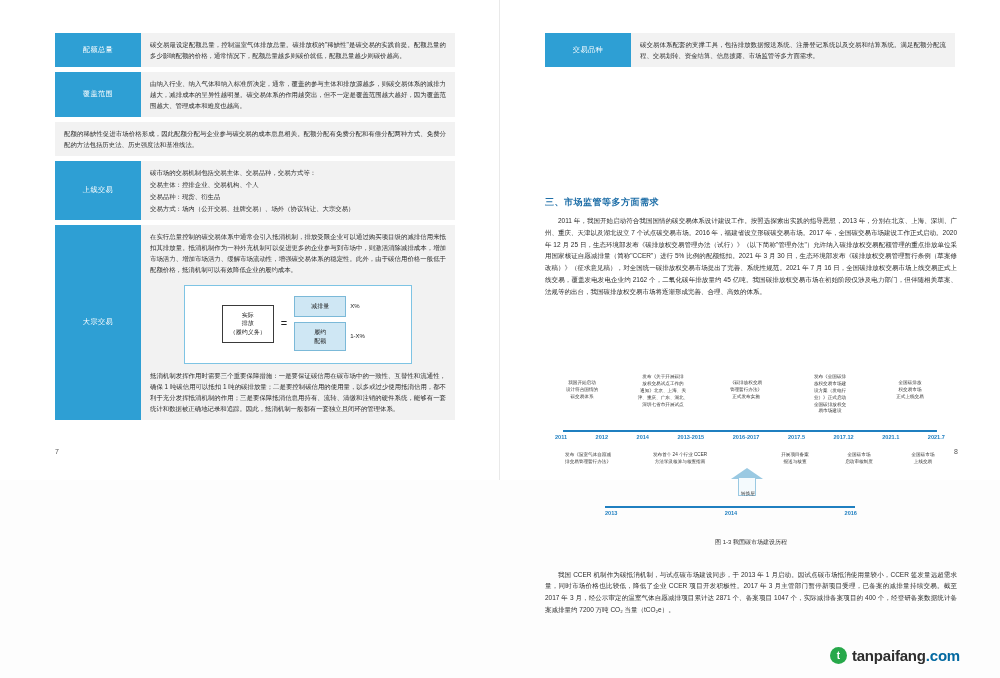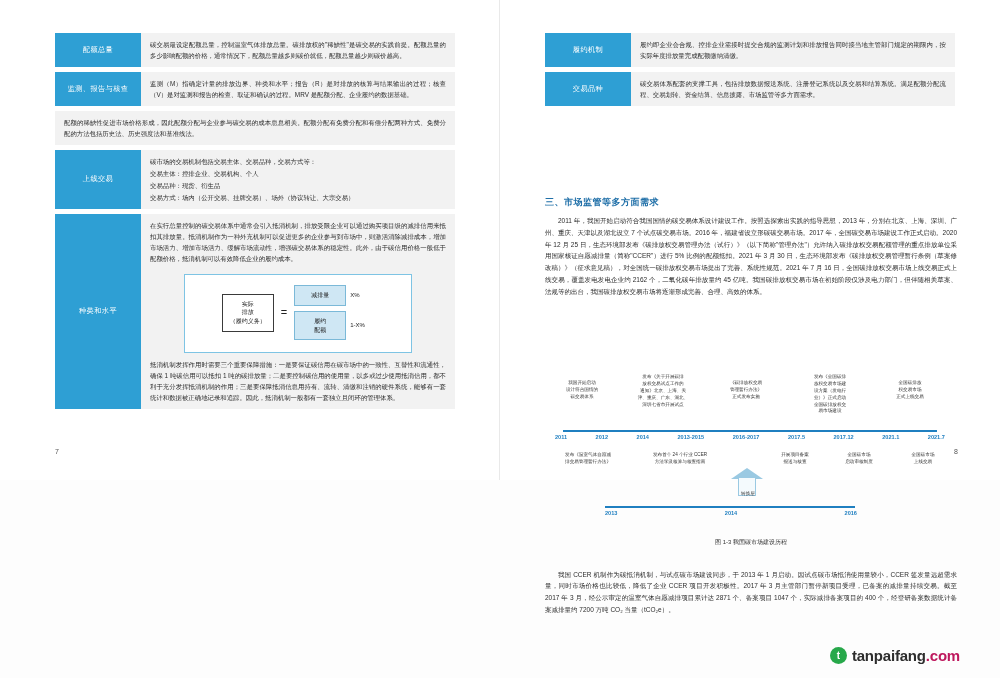--- a/index.html
+++ b/index.html
@@ -234,64 +234,64 @@
     font-size: 10px;
     font-weight: bold;
     display: flex; align-items: center; justify-content: center;
   }
   .wm-text {
     font-size: 15px;
     font-weight: bold;
     color: #2d2d2d;
     letter-spacing: -0.2px;
   }
-  .wm-text .dot { color: #be185d; }
+  .wm-text .dot { color: #0369a1; }
 </style>
 </head>
 <body>
 
 <div class="page-wrap">
 
   <div class="spread-left">
 
     <div class="table-block">
 
       <div class="trow">
         <div class="tlabel">配额总量</div>
         <div class="tbody">
           <p>碳交易最设定配额总量，控制温室气体排放总量。碳排放权的"稀缺性"是碳交易的实践前提。配额总量的多少影响配额的价格，通常情况下，配额总量越多则碳价就低，配额总量越少则碳价越高。</p>
         </div>
       </div>
 
-
-      <div class="trow">
-        <div class="tlabel">监测、报告与核查</div>
-        <div class="tbody">
-          <p>监测（M）指确定计量的排放边界、种类和水平；报告（R）是对排放的核算与结果输出的过程；核查（V）是对监测和报告的检查、取证和确认的过程。MRV 是配额分配、企业履约的数据基础。</p>
-        </div>
-      </div>
+      <div class="trow">
+        <div class="tlabel">覆盖范围</div>
+        <div class="tbody">
+          <p>由纳入行业、纳入气体和纳入标准所决定，通常，覆盖的参与主体和排放源越多，则碳交易体系的减排力越大，减排成本的呈异性越明显。碳交易体系的作用越突出，但不一定是覆盖范围越大越好，因为覆盖范围越大、管理成本和难度也越高。</p>
+        </div>
+      </div>
+
 
       <div class="trow">
         <div class="tbody">
           <p>配额的稀缺性促进市场价格形成，因此配额分配与企业参与碳交易的成本息息相关。配额分配有免费分配和有偿分配两种方式、免费分配的方法包括历史法、历史强度法和基准线法。</p>
         </div>
       </div>
 
       <div class="trow">
         <div class="tlabel">上线交易</div>
         <div class="tbody">
           <p>碳市场的交易机制包括交易主体、交易品种，交易方式等：</p>
           <p>交易主体：控排企业、交易机构、个人</p>
           <p>交易品种：现货、衍生品</p>
           <p>交易方式：场内（公开交易、挂牌交易）、场外（协议转让、大宗交易）</p>
         </div>
       </div>
 
       <div class="trow">
-        <div class="tlabel">种类和水平</div>
+        <div class="tlabel">大宗交易</div>
         <div class="tbody">
           <p>在实行总量控制的碳交易体系中通常会引入抵消机制，排放受限企业可以通过购买项目级的减排信用来抵扣其排放量。抵消机制作为一种外充机制可以促进更多的企业参与到市场中，则激活消除减排成本，增加市场活力、增加市场活力、缓解市场流动性，增强碳交易体系的稳定性。此外，由于碳信用价格一般低于配额价格，抵消机制可以有效降低企业的履约成本。</p>
 
           <div class="formula-box">
             <div class="fx-item" style="white-space: pre-line;">实际
 排放
 （履约义务）</div>
             <div class="fx-eq">=</div>
             <div class="fx-col">
               <div class="fx-pair">
@@ -311,26 +311,20 @@
       </div>
 
     </div>
 
     <div class="pg-num pg-left">7</div>
   </div>
 
   <div class="spread-right">
 
     <div class="r-table">
-      <div class="trow">
-        <div class="tlabel">履约机制</div>
-        <div class="tbody">
-          <p>履约即企业会合规、控排企业需接时提交合规的监测计划和排放报告同时接当地主管部门规定的期限内，按实际年度排放量完成配额缴纳清缴。</p>
-        </div>
-      </div>
       <div class="trow">
         <div class="tlabel">交易品种</div>
         <div class="tbody">
           <p>碳交易体系配套的支撑工具，包括排放数据报送系统、注册登记系统以及交易和结算系统。满足配额分配流程、交易划转、资金结算、信息披露、市场监管等多方面需求。</p>
         </div>
       </div>
     </div>
 
     <div class="r-heading">三、市场监管等多方面需求</div>
 

